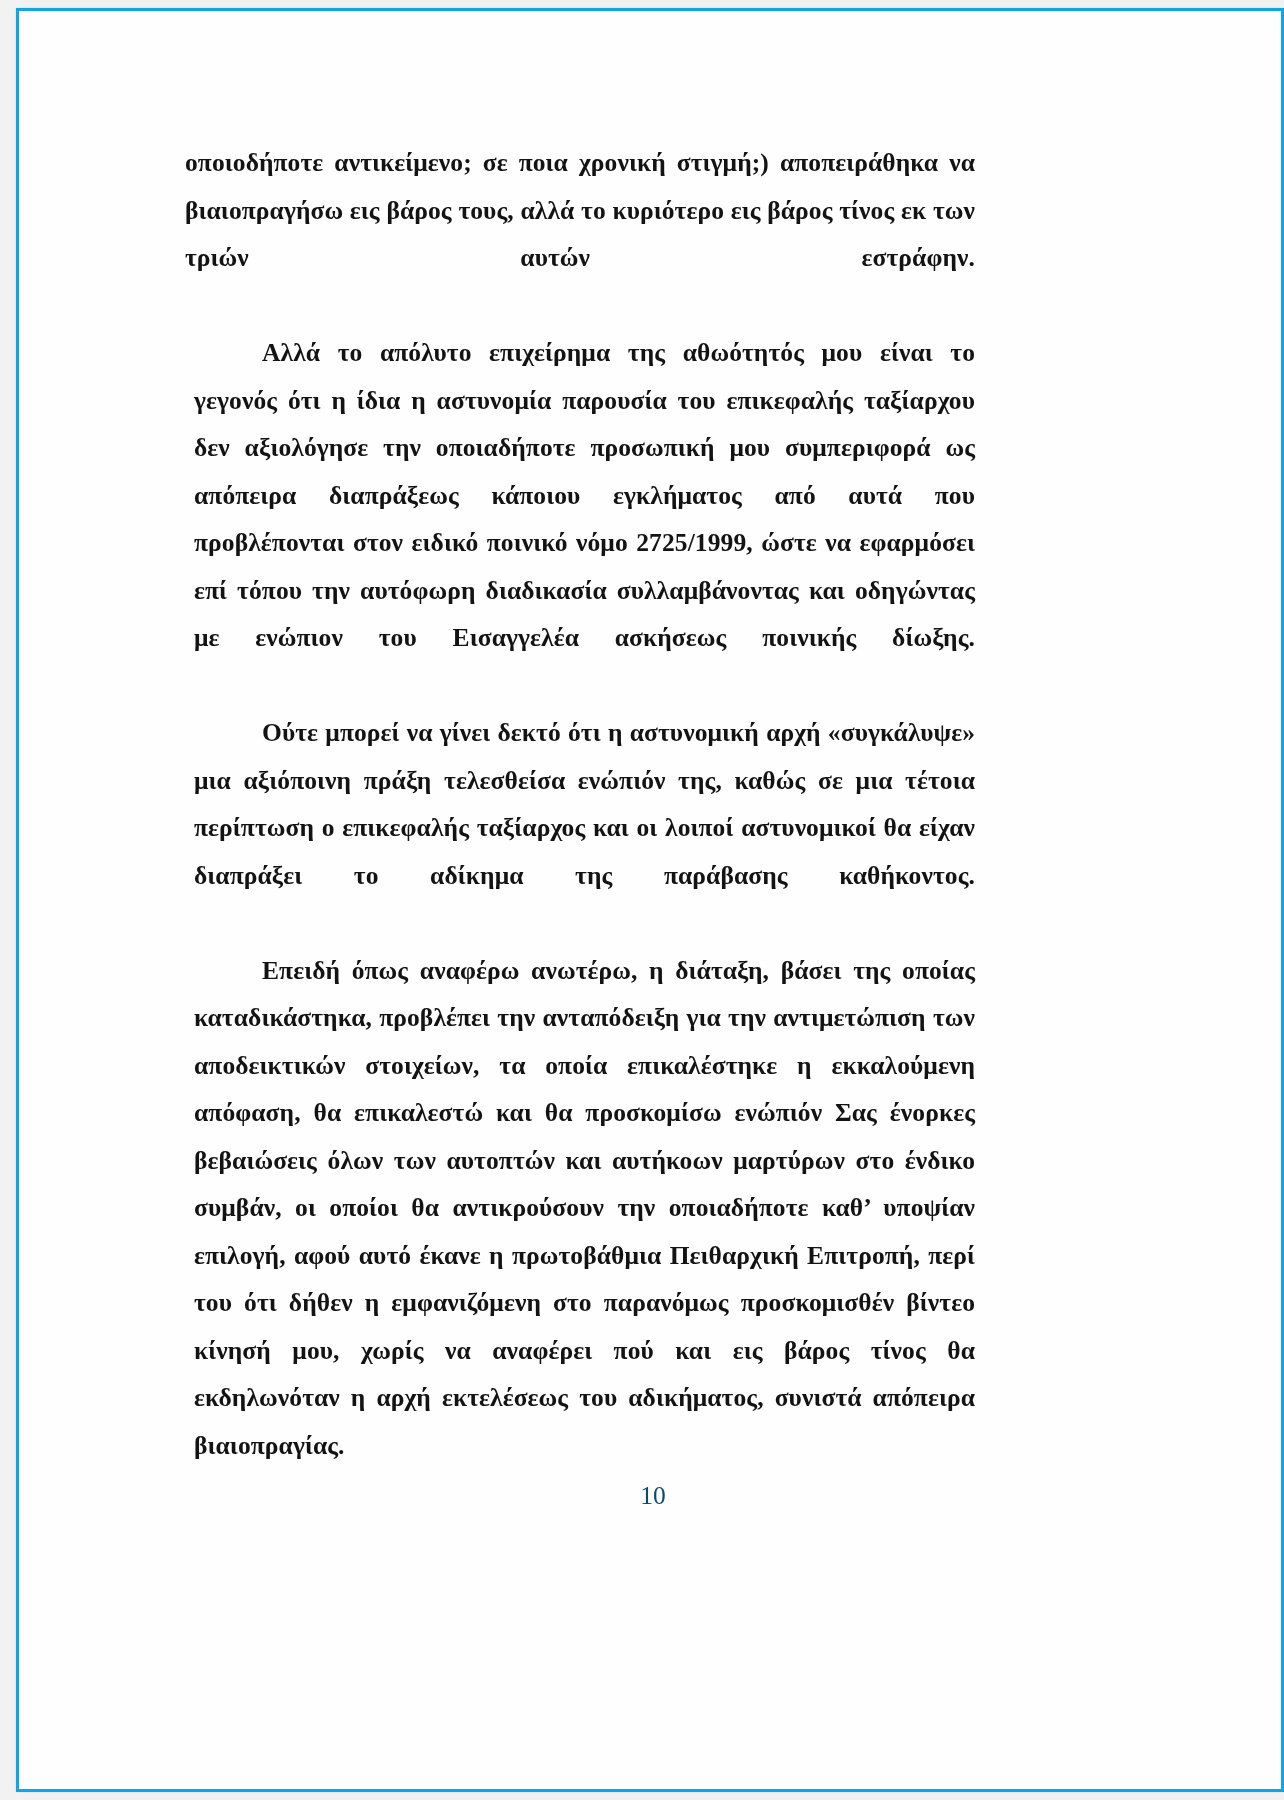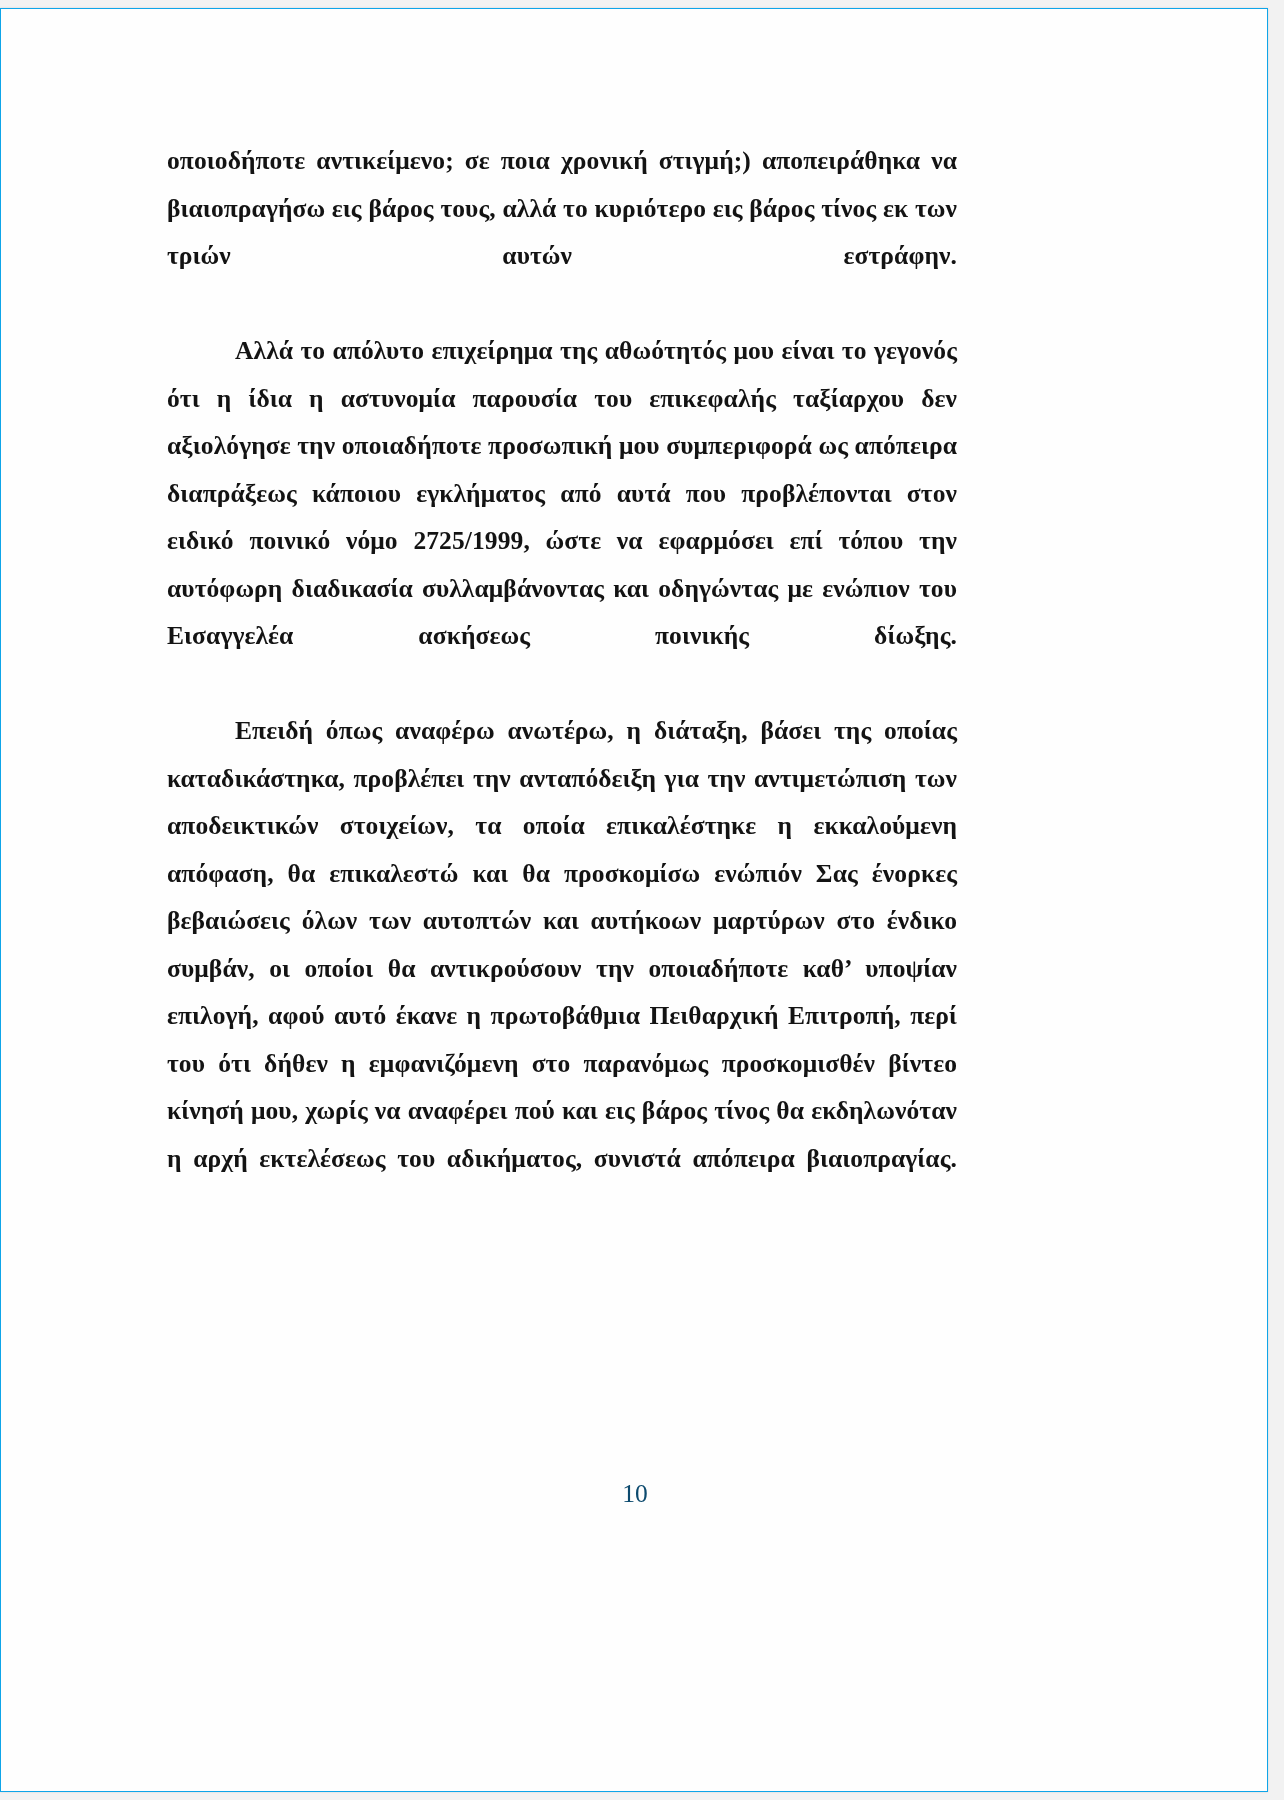--- a/index.html
+++ b/index.html
@@ -20,27 +20,27 @@
     position: relative;
     width: 1284px;
     height: 1800px;
     background: #f2f2f2;
     box-sizing: border-box;
   }
 
   
   .page-sheet {
     position: absolute;
-    left: 0;
+    left: 16px;
     top: 8px;
     width: 1268px;
     height: 1784px;
     background: #fefefe;
     box-sizing: border-box;
-    border: 1px solid #0ea5e9;
+    border: 3px solid #0ea5e9;
     box-shadow: 0 0 2px rgba(0,0,0,0.12);
     overflow: hidden;
   }
 
   
   .text-column {
     position: absolute;
     left: 166px;
     top: 128px;
     width: 790px;
@@ -54,20 +54,21 @@
     font-size: 25.5px;
     line-height: 47.5px;
     color: #131313;
     font-weight: 700;
     letter-spacing: 0.1px;
     -webkit-font-smoothing: antialiased;
   }
 
   p.para + p.para {
     margin-top: 0;
+    margin-left: 9px;
   }
 
   p.indented {
     text-indent: 68px;
   }
 
   
   p.para::after {
     content: "";
     display: inline-block;
@@ -89,19 +90,20 @@
 </style>
 </head>
 <body>
 
 <div class="scan-viewport">
   <div class="page-sheet">
 
     <div class="text-column">
       <p class="para">οποιοδήποτε αντικείμενο; σε ποια χρονική στιγμή;) αποπειράθηκα να βιαιοπραγήσω εις βάρος τους, αλλά το κυριότερο εις βάρος τίνος εκ των τριών αυτών εστράφην.</p>
       <p class="para indented">Αλλά το απόλυτο επιχείρημα της αθωότητός μου είναι το γεγονός ότι η ίδια η αστυνομία παρουσία του επικεφαλής ταξίαρχου δεν αξιολόγησε την οποιαδήποτε προσωπική μου συμπεριφορά ως απόπειρα διαπράξεως κάποιου εγκλήματος από αυτά που προβλέπονται στον ειδικό ποινικό νόμο 2725/1999, ώστε να εφαρμόσει επί τόπου την αυτόφωρη διαδικασία συλλαμβάνοντας και οδηγώντας με ενώπιον του Εισαγγελέα ασκήσεως ποινικής δίωξης.</p>
+      <p class="para indented">Ούτε μπορεί να γίνει δεκτό ότι η αστυνομική αρχή «συγκάλυψε» μια αξιόποινη πράξη τελεσθείσα ενώπιόν της, καθώς σε μια τέτοια περίπτωση ο επικεφαλής ταξίαρχος και οι λοιποί αστυνομικοί θα είχαν διαπράξει το αδίκημα της παράβασης καθήκοντος.</p>
       <p class="para indented">Επειδή όπως αναφέρω ανωτέρω, η διάταξη, βάσει της οποίας καταδικάστηκα, προβλέπει την ανταπόδειξη για την αντιμετώπιση των αποδεικτικών στοιχείων, τα οποία επικαλέστηκε η εκκαλούμενη απόφαση, θα επικαλεστώ και θα προσκομίσω ενώπιόν Σας ένορκες βεβαιώσεις όλων των αυτοπτών και αυτήκοων μαρτύρων στο ένδικο συμβάν, οι οποίοι θα αντικρούσουν την οποιαδήποτε καθ’ υποψίαν επιλογή, αφού αυτό έκανε η πρωτοβάθμια Πειθαρχική Επιτροπή, περί του ότι δήθεν η εμφανιζόμενη στο παρανόμως προσκομισθέν βίντεο κίνησή μου, χωρίς να αναφέρει πού και εις βάρος τίνος θα εκδηλωνόταν η αρχή εκτελέσεως του αδικήματος, συνιστά απόπειρα βιαιοπραγίας.</p>
     </div>
 
     <div class="page-number">10</div>
 
   </div>
 </div>
 
 </body></html>

